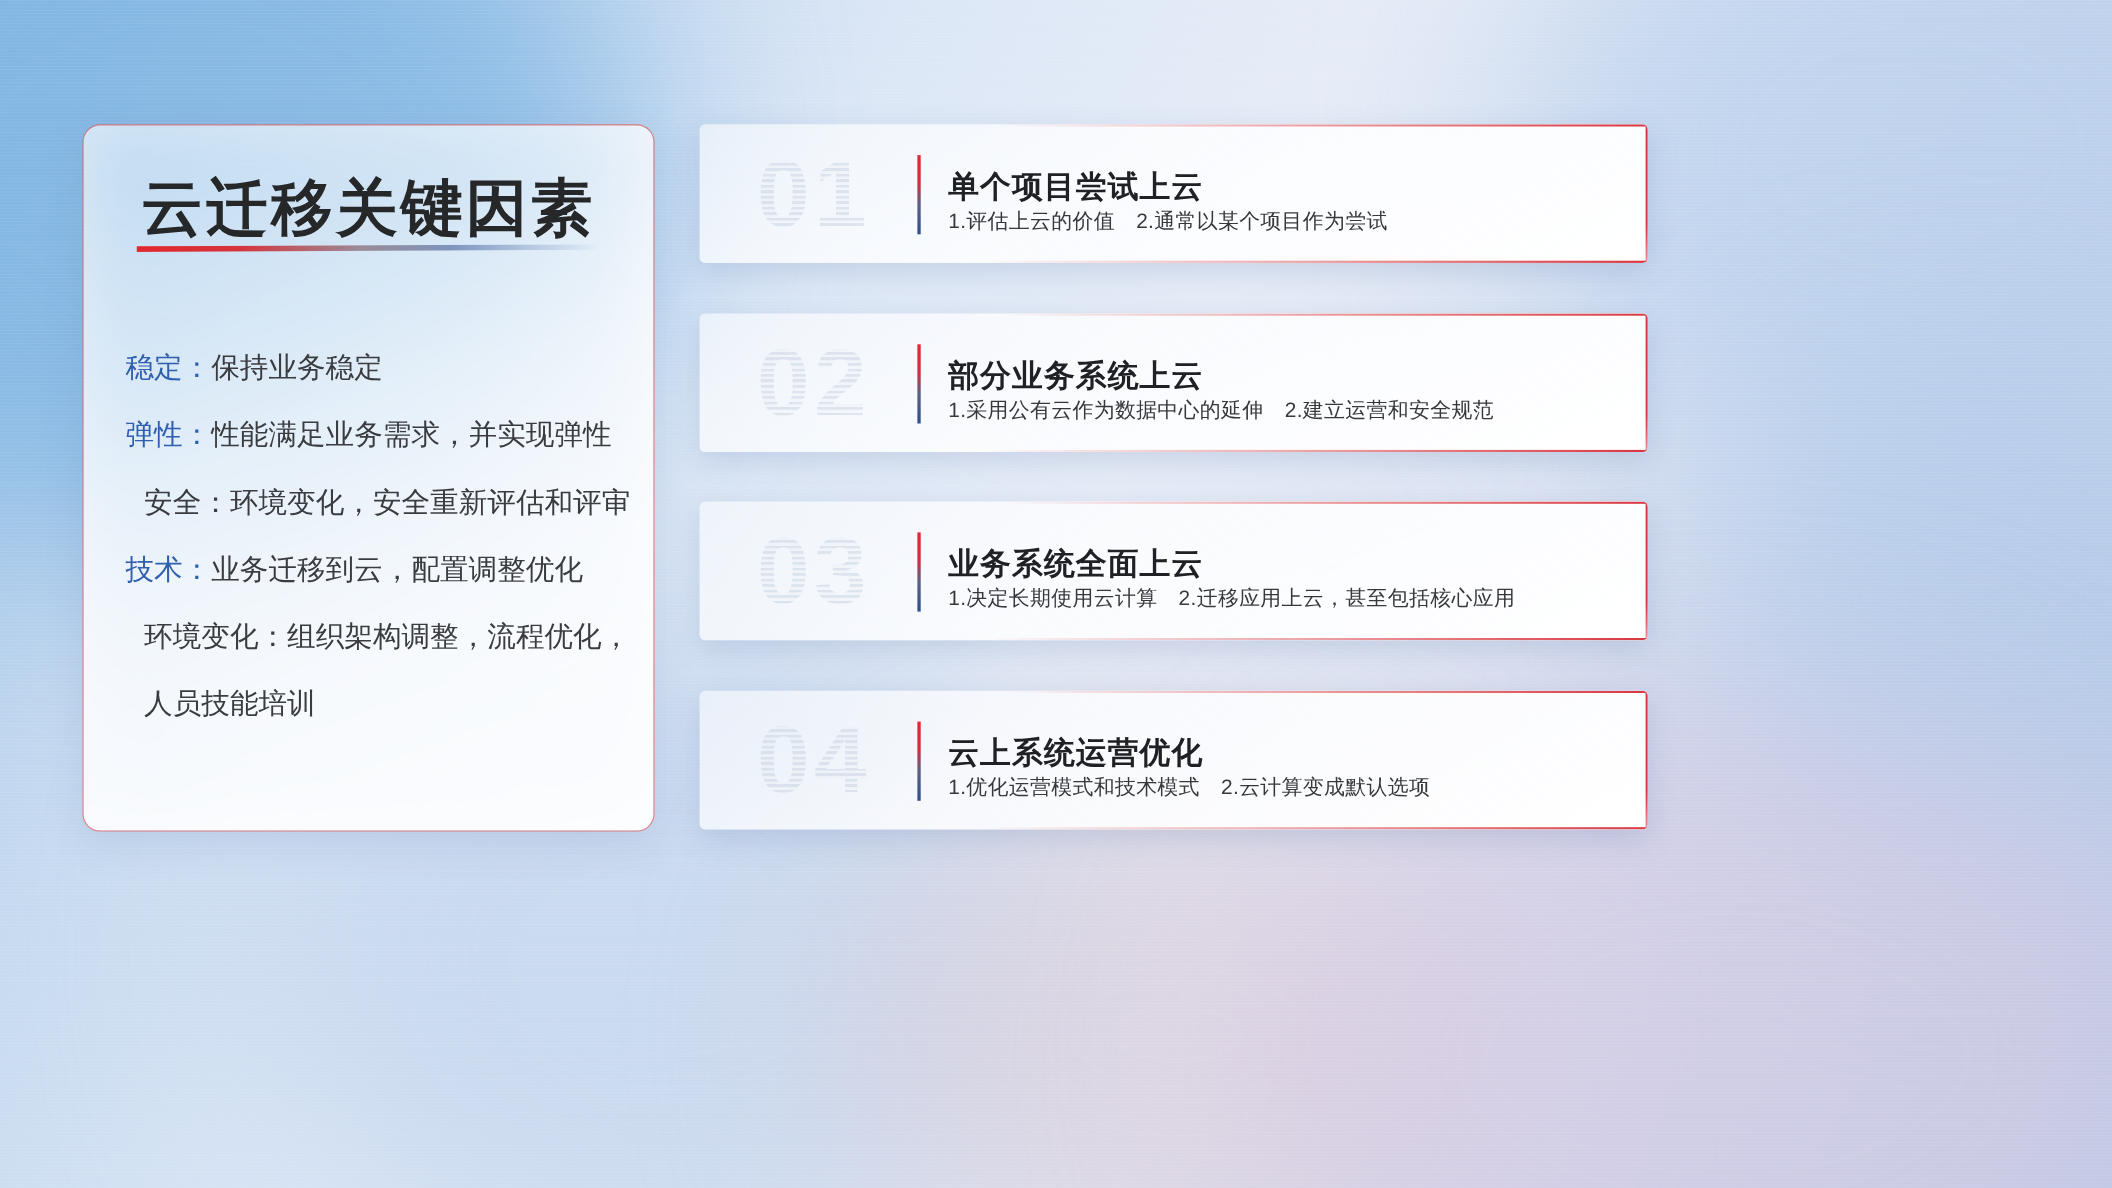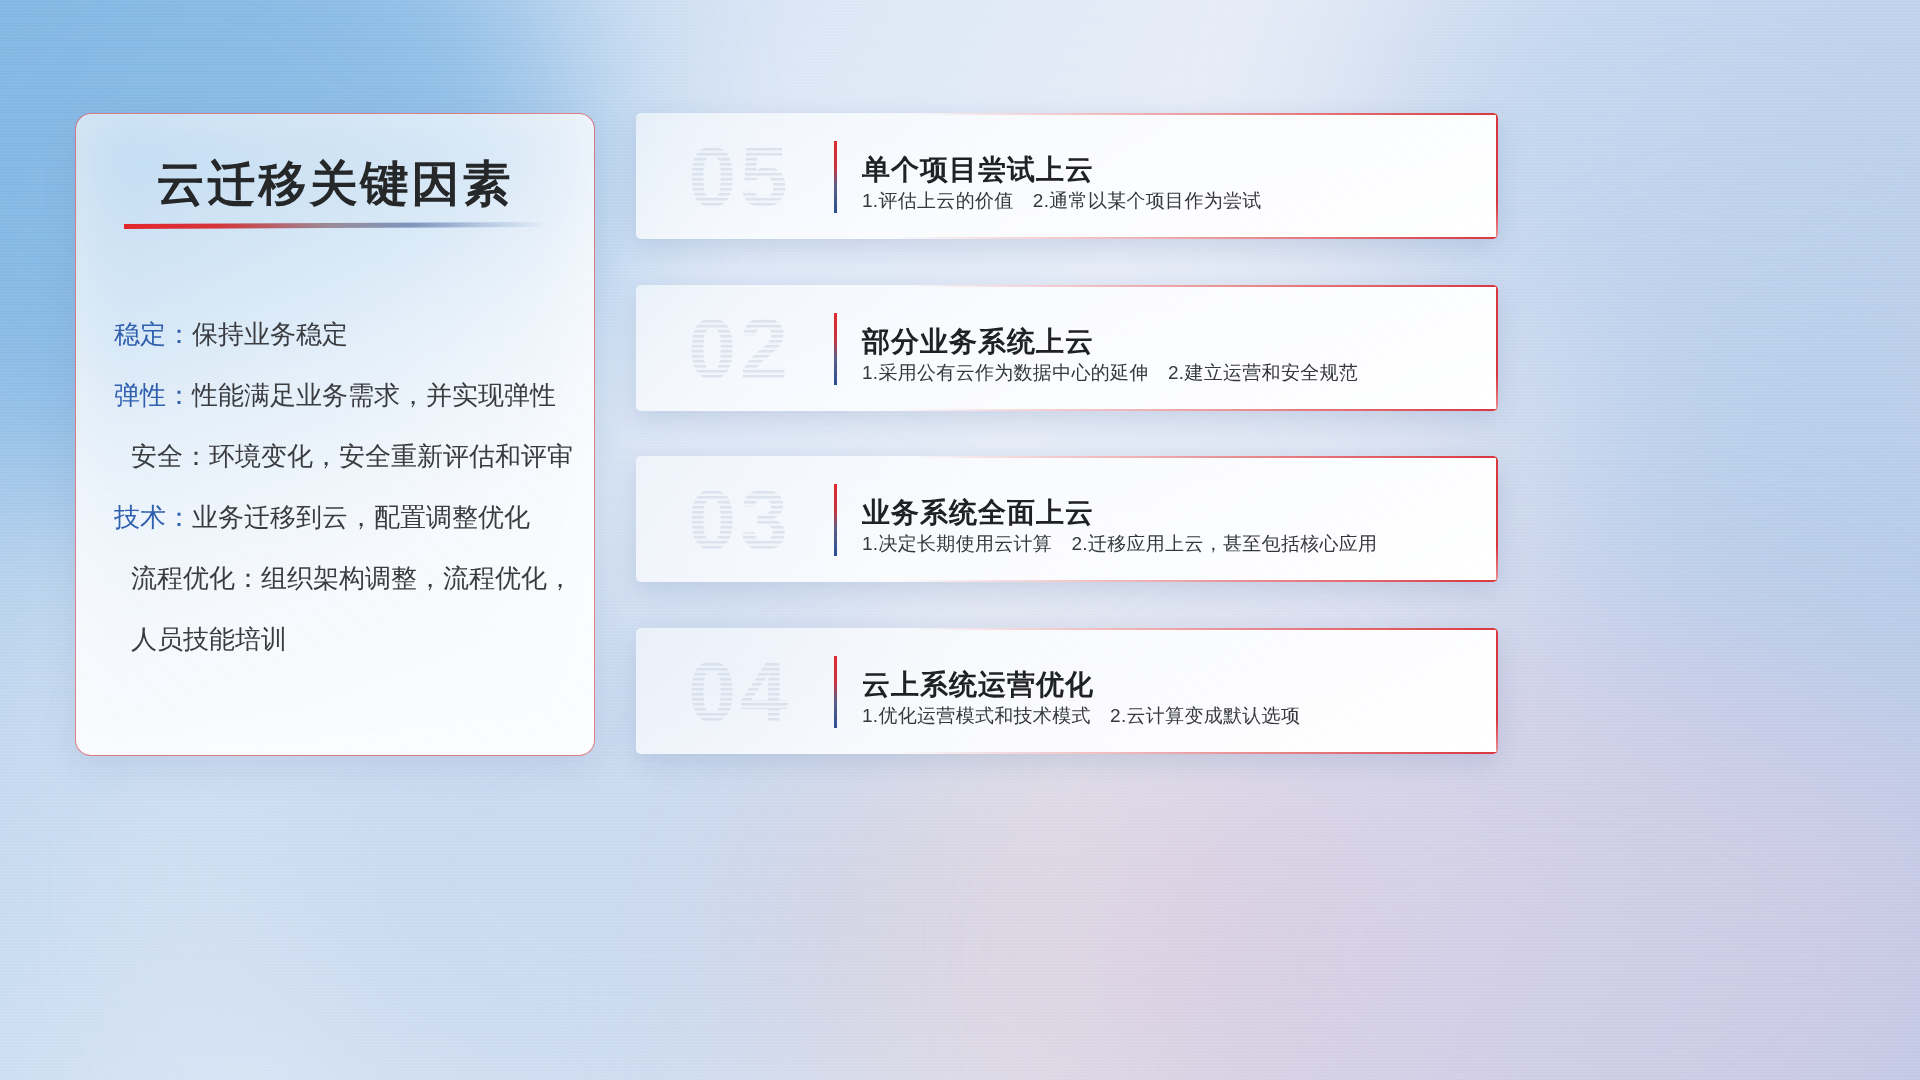--- a/index.html
+++ b/index.html
@@ -30,21 +30,21 @@
   .panel{
     position:absolute;left:75px;top:113px;width:518px;height:641px;
     border-radius:16px;
     border:1.4px solid rgba(206,54,60,.62);
     background:linear-gradient(160deg,rgba(255,255,255,.46) 0%,rgba(255,255,255,.74) 42%,rgba(255,255,255,.92) 100%);
     box-shadow:0 10px 34px rgba(104,134,176,.18), inset 0 0 60px rgba(255,255,255,.45);
     backdrop-filter:blur(3px);
   }
   .panel-title{
     position:absolute;left:0;right:0;top:38px;text-align:center;
-    font-size:48px;font-weight:bold;color:#262729;letter-spacing:3px;
+    font-size:56px;font-weight:bold;color:#262729;letter-spacing:3px;
   }
   .title-rule{
     position:absolute;left:48px;top:108px;width:422px;height:7px;
     background:linear-gradient(90deg,#e3262d 0%,#d6343b 22%,#9b8a96 48%,#7e95bd 68%,#b9cbe4 86%,rgba(222,233,245,0) 100%);
     clip-path:polygon(0 28%,100% 0,100% 72%,0 100%);
   }
   .plist{position:absolute;left:38px;right:26px;top:190px;}
   .pline{font-size:26px;line-height:61px;color:#3a3c40;white-space:nowrap;}
   .pline .k{font-weight:normal;}
   .k.blue{color:#2f5fae;}
@@ -119,30 +119,30 @@
       <div class="pline">
         <span class="k blue">弹性：</span><span>性能满足业务需求，并实现弹性</span>
       </div>
       <div class="pline">
         <span class="k dark">安全：</span><span>环境变化，安全重新评估和评审</span>
       </div>
       <div class="pline">
         <span class="k blue">技术：</span><span>业务迁移到云，配置调整优化</span>
       </div>
       <div class="pline">
-        <span class="k dark">流程优化：</span><span>组织架构调整，流程优化，</span>
+        <span class="k dark">环境变化：</span><span>组织架构调整，流程优化，</span>
       </div>
       <div class="pline">
         <span class="k dark"></span><span>人员技能培训</span>
       </div>
     </div>
   </div>
 
   <div class="card c1">
-    <div class="bignum">05</div>
+    <div class="bignum">01</div>
     <div class="divider"></div>
     <div class="card-title">单个项目尝试上云</div>
     <div class="card-desc">1.评估上云的价值　2.通常以某个项目作为尝试</div>
     <div class="card-bottom"></div>
   </div>
 
   <div class="card c2">
     <div class="bignum">02</div>
     <div class="divider"></div>
     <div class="card-title">部分业务系统上云</div>

